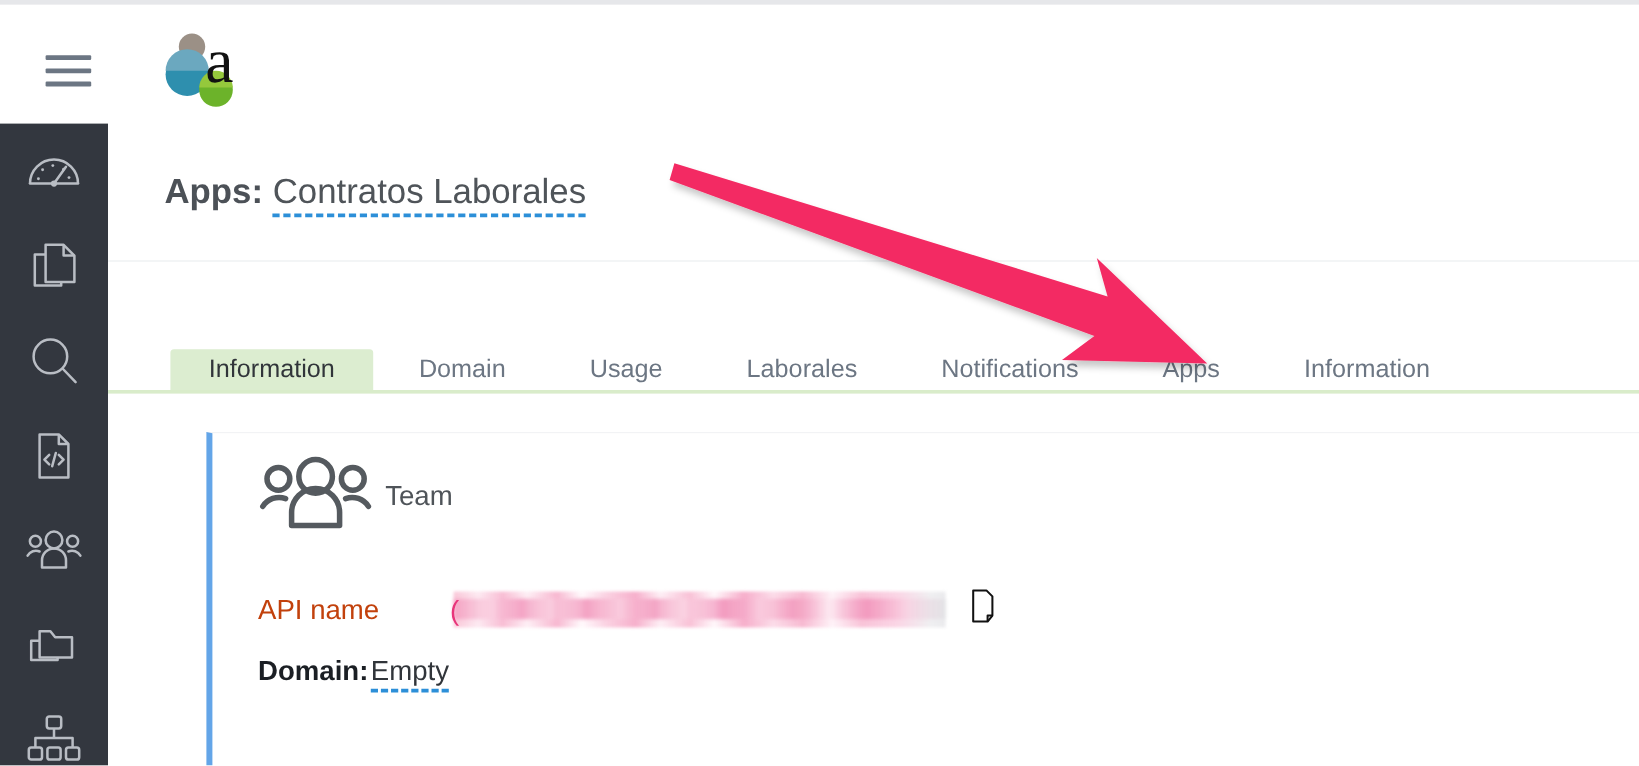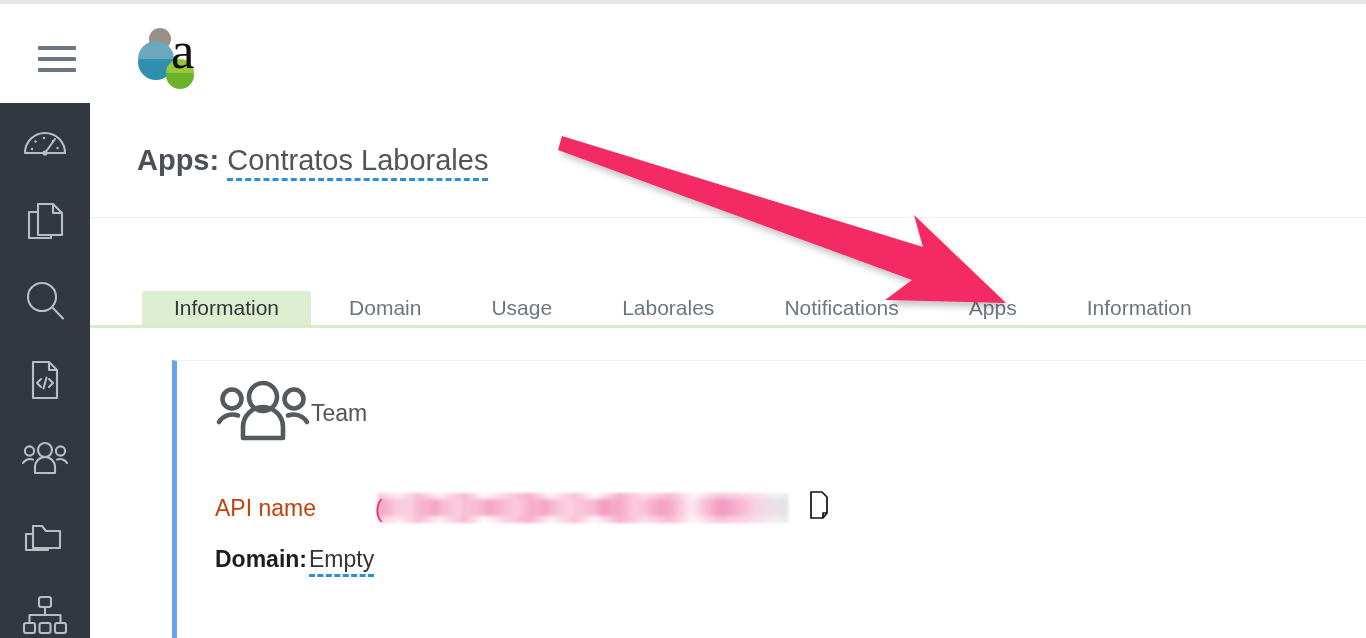--- a/index.html
+++ b/index.html
@@ -93,21 +93,21 @@
 
   
   .card{
     position:absolute; left:82px; top:257px; width:1194px; height:278px;
     background:#ffffff;
     border-left:5px solid #63a5e8;
     border-top:1px solid #f2f3f5;
   }
   .card-head{
     position:absolute; left:38px; top:19px;
-    display:flex; align-items:center; 
+    display:flex; align-items:center; gap:10px;
   }
   .card-head .label{
     font-size:23px; color:#4f5459;
   }
   .row-api{
     position:absolute; left:38px; top:132px;
     display:flex; align-items:center;
   }
   .row-api .k{
     font-size:23px; color:#c2410c; width:160px; flex:none;

